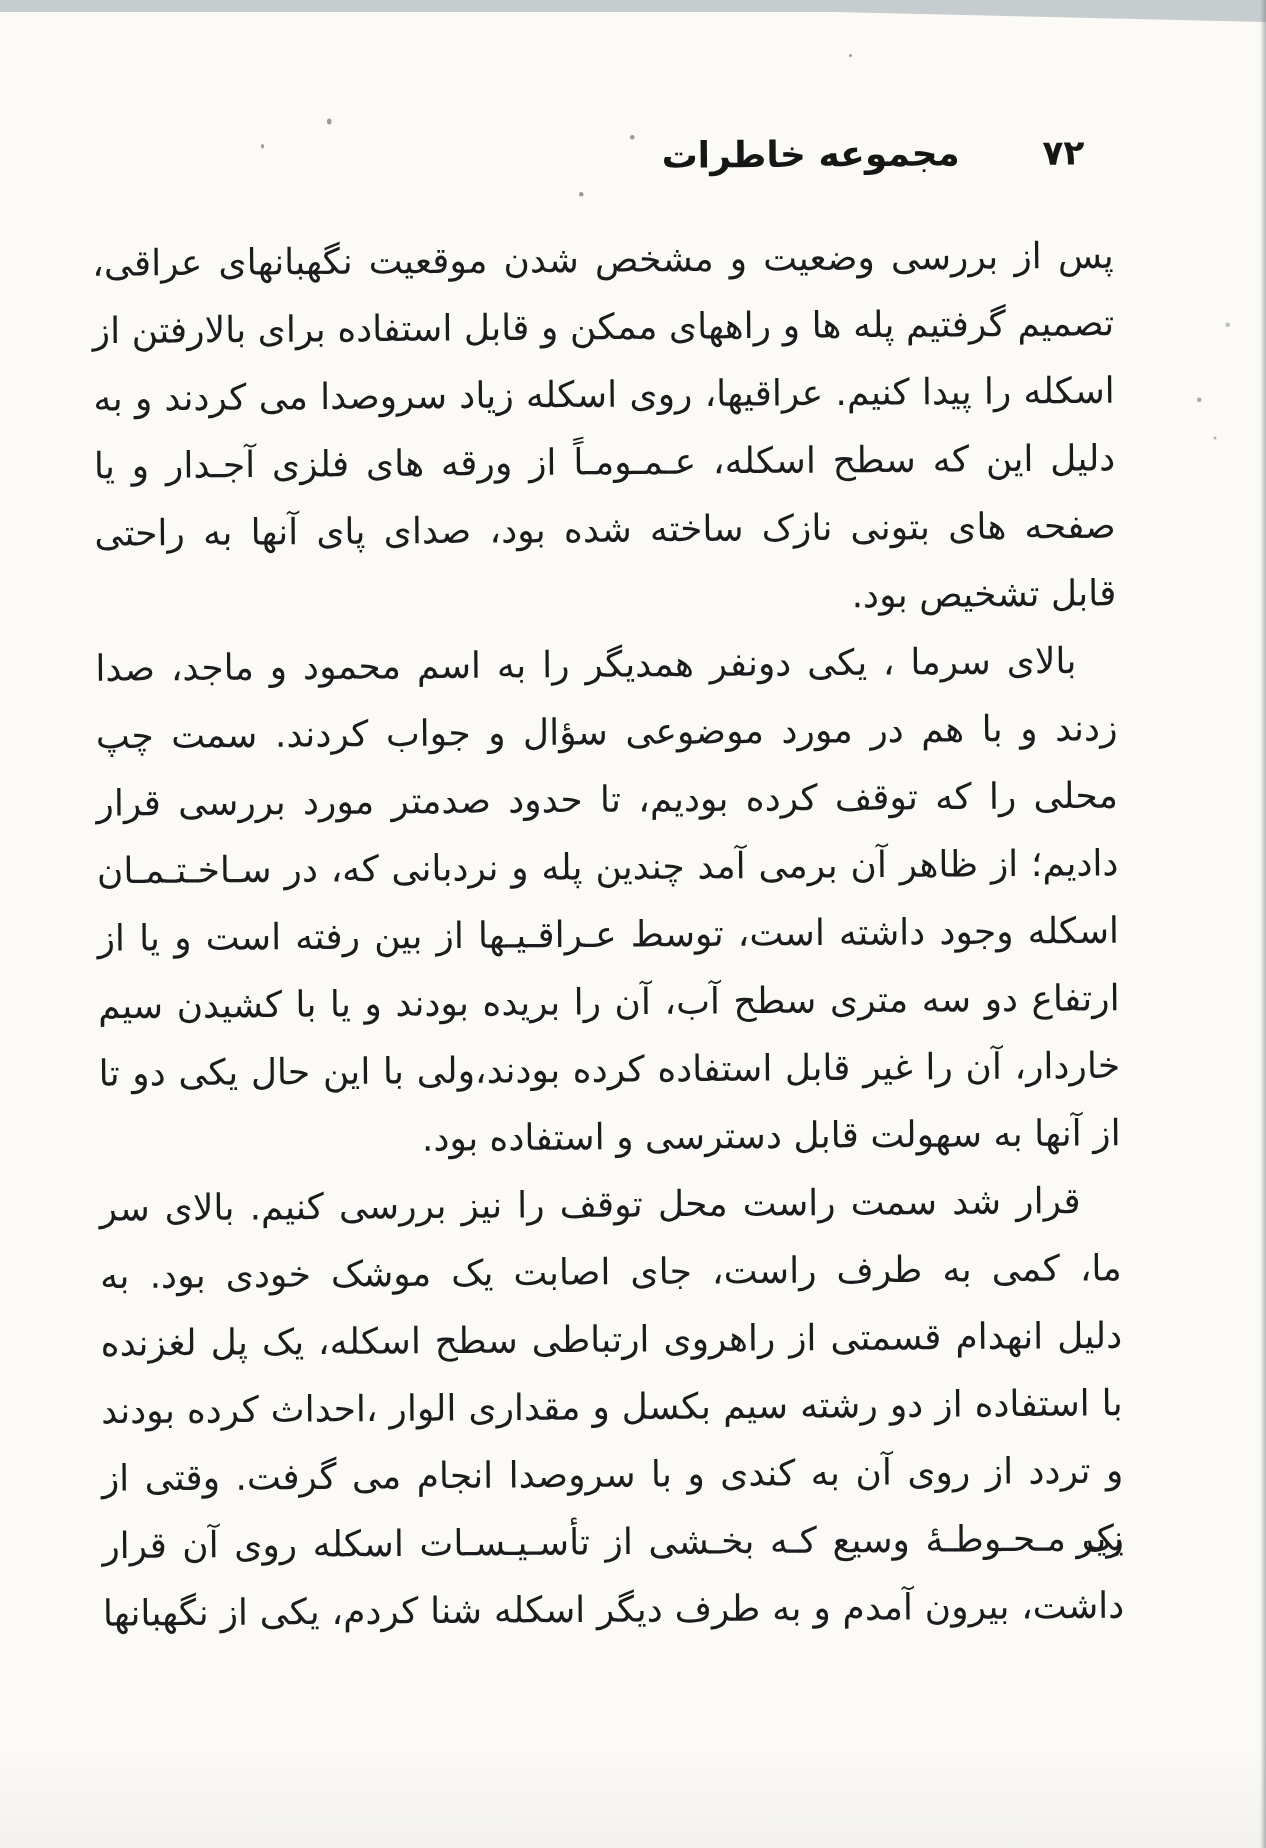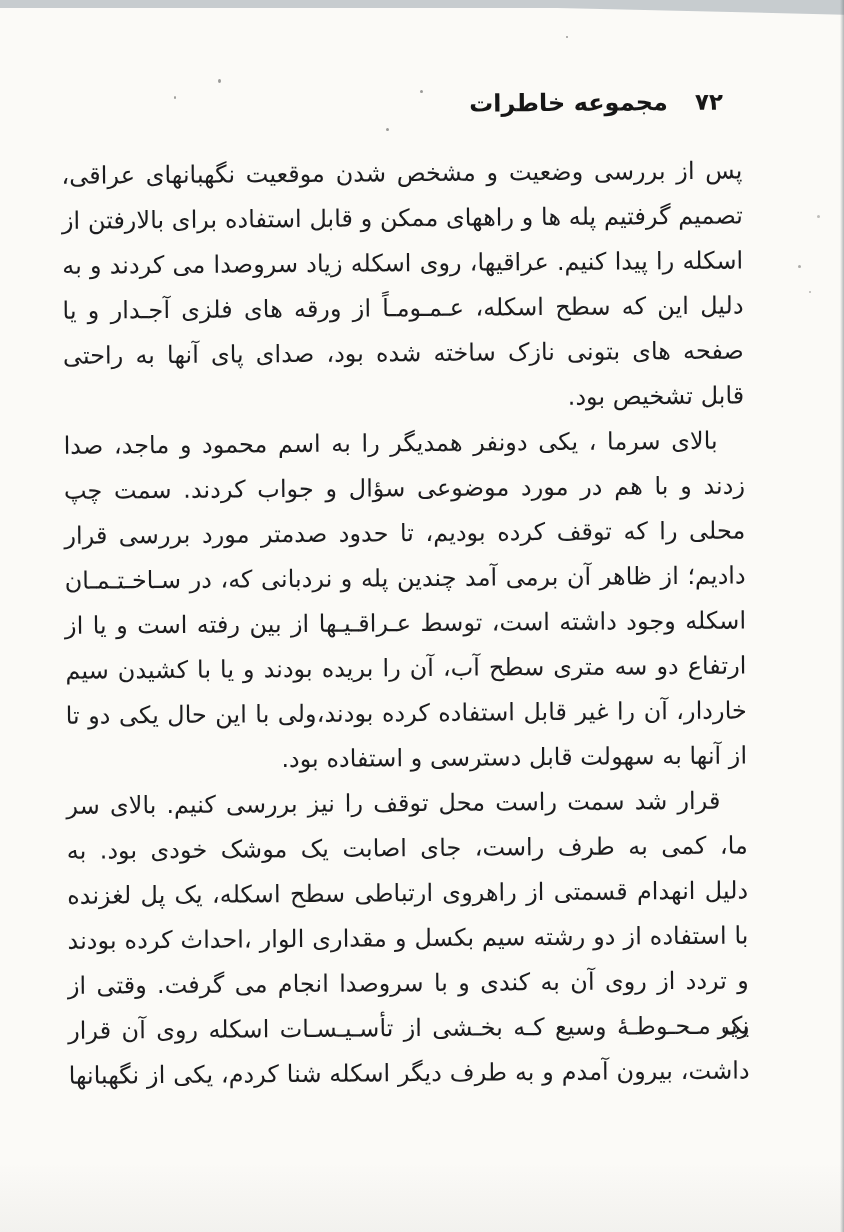--- a/index.html
+++ b/index.html
@@ -35,21 +35,21 @@
   .rot {
     position:absolute; inset:0;
     transform:rotate(-0.45deg);
     transform-origin:50% 40%;
   }
   .header-row {
     position:absolute; top:87px; right:118px;
     display:flex; direction:rtl; align-items:baseline;
     gap:27px; line-height:34px; color:#161616;
   }
-  .page-num  { font-size:23px; font-weight:bold; letter-spacing:3px; }
+  .page-num  { font-size:23px; font-weight:bold; letter-spacing:3px;margin-left:28px; }
   .book-title{ font-size:24px; font-weight:bold; }
   .body-block {
     position:absolute; top:151px; right:99px; width:681px;
     direction:rtl; unicode-bidi:embed;
     color:#1c1c1e;
     font-size:24px; line-height:45px;
   }
   .line {
     height:45px;
     text-align:justify;

